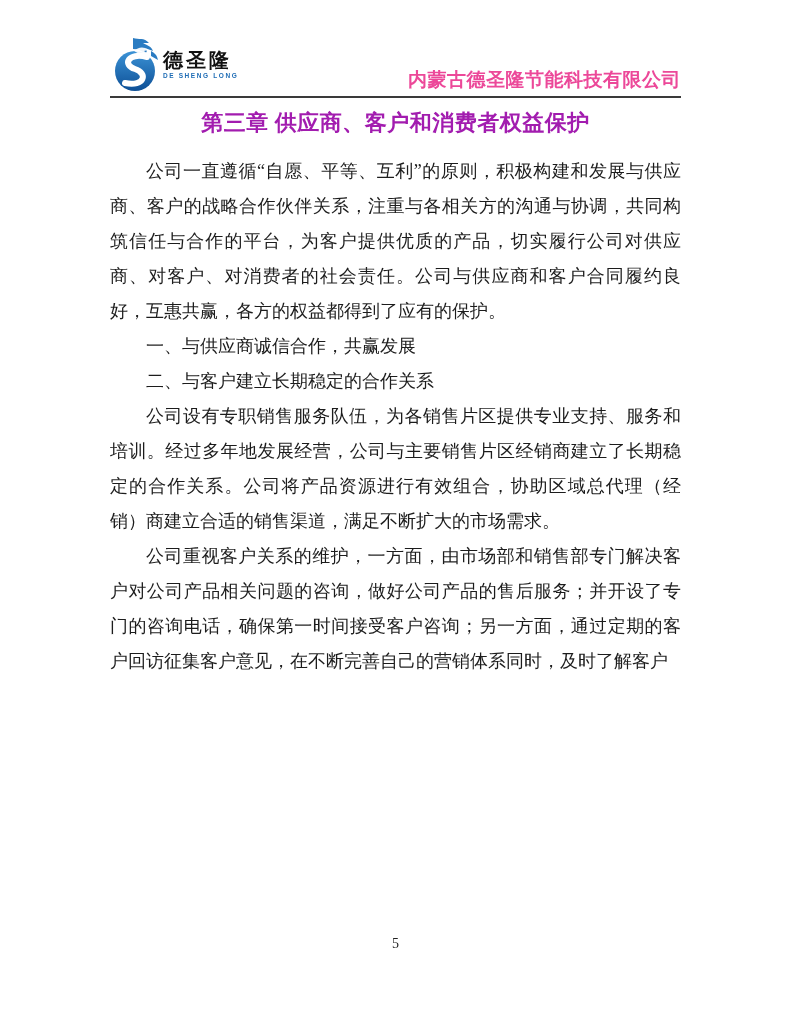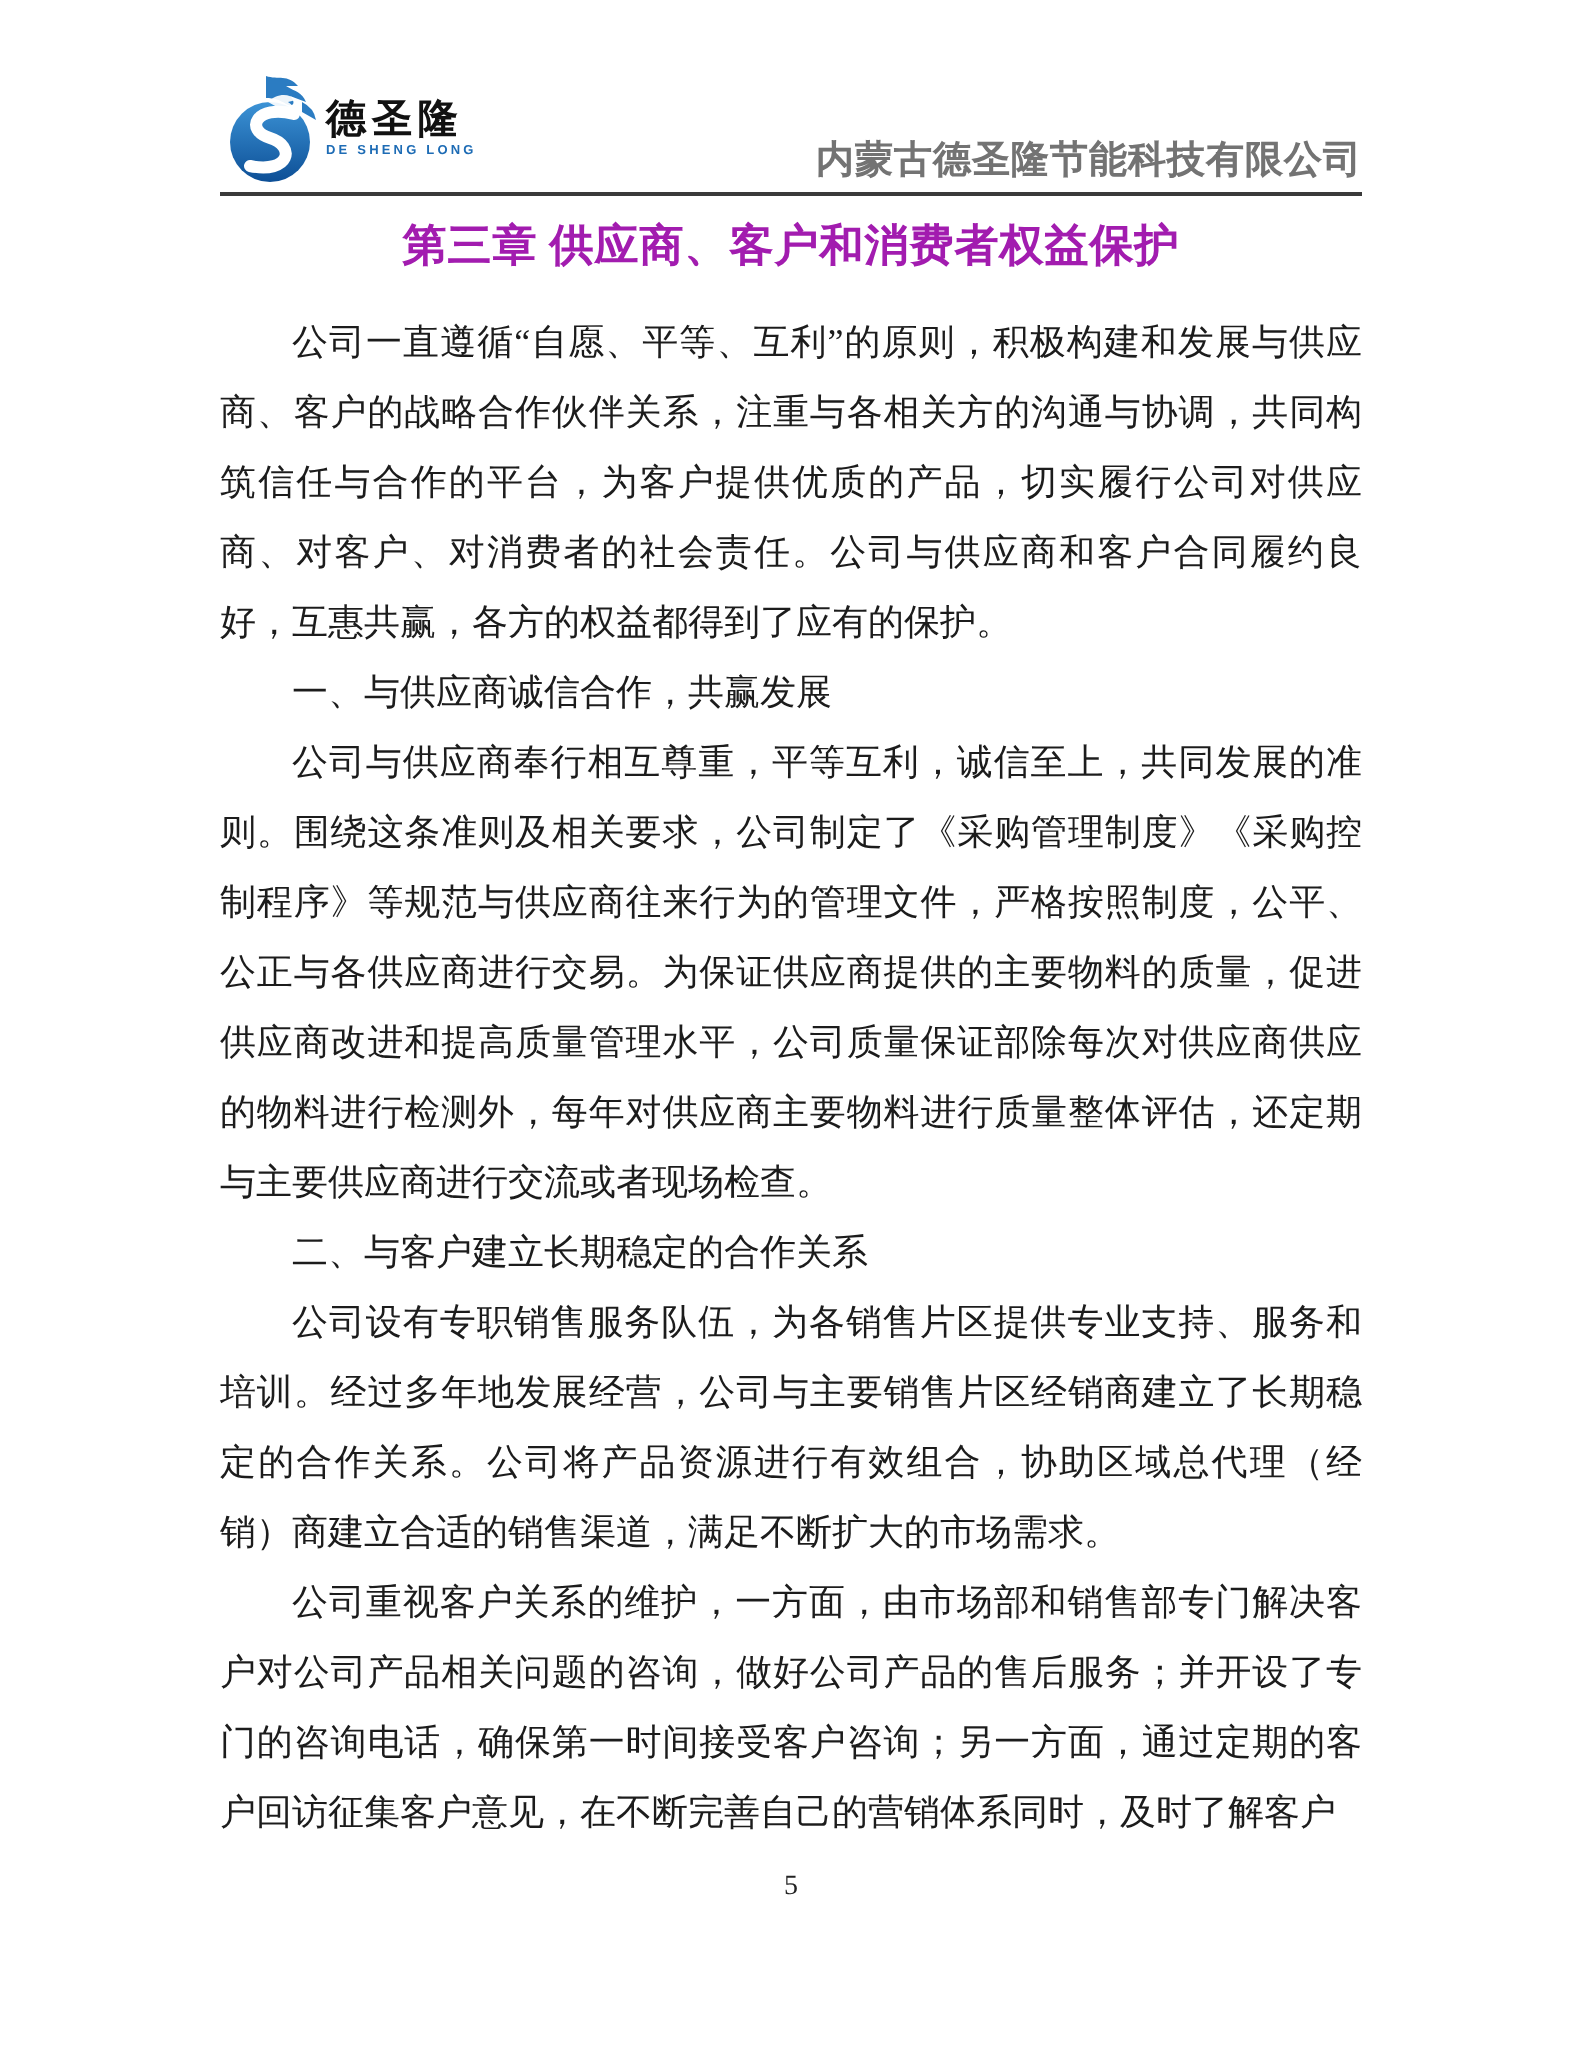--- a/index.html
+++ b/index.html
@@ -53,21 +53,21 @@
     color: #1e6cb5;
     letter-spacing: 1.6px;
     margin-top: 2px;
   }
   .company {
     position: absolute;
     right: 0;
     bottom: 3px;
     font-size: 19px;
     font-weight: bold;
-    color: #737373;
+    color: #ec4899;
     letter-spacing: 0.5px;
     white-space: nowrap;
   }
   
   .title {
     margin: 10px 0 0 0;
     text-align: center;
     font-size: 22px;
     font-weight: bold;
     color: #a21caf;
@@ -127,21 +127,20 @@
         </div>
       </div>
       <div class="company">内蒙古德圣隆节能科技有限公司</div>
     </div>
 
     <h1 class="title">第三章 供应商、客户和消费者权益保护</h1>
 
     <div class="body">
       <p>公司一直遵循“自愿、平等、互利”的原则，积极构建和发展与供应商、客户的战略合作伙伴关系，注重与各相关方的沟通与协调，共同构筑信任与合作的平台，为客户提供优质的产品，切实履行公司对供应商、对客户、对消费者的社会责任。公司与供应商和客户合同履约良好，互惠共赢，各方的权益都得到了应有的保护。</p>
       <p class="heading">一、与供应商诚信合作，共赢发展</p>
-      <p>公司与供应商奉行相互尊重，平等互利，诚信至上，共同发展的准则。围绕这条准则及相关要求，公司制定了《采购管理制度》《采购控制程序》等规范与供应商往来行为的管理文件，严格按照制度，公平、公正与各供应商进行交易。为保证供应商提供的主要物料的质量，促进供应商改进和提高质量管理水平，公司质量保证部除每次对供应商供应的物料进行检测外，每年对供应商主要物料进行质量整体评估，还定期与主要供应商进行交流或者现场检查。</p>
       <p class="heading">二、与客户建立长期稳定的合作关系</p>
       <p>公司设有专职销售服务队伍，为各销售片区提供专业支持、服务和培训。经过多年地发展经营，公司与主要销售片区经销商建立了长期稳定的合作关系。公司将产品资源进行有效组合，协助区域总代理（经销）商建立合适的销售渠道，满足不断扩大的市场需求。</p>
       <p>公司重视客户关系的维护，一方面，由市场部和销售部专门解决客户对公司产品相关问题的咨询，做好公司产品的售后服务；并开设了专门的咨询电话，确保第一时间接受客户咨询；另一方面，通过定期的客户回访征集客户意见，在不断完善自己的营销体系同时，及时了解客户</p>
     </div>
 
   </div>
 
   <div class="pagenum">5</div>
 </div>
 

